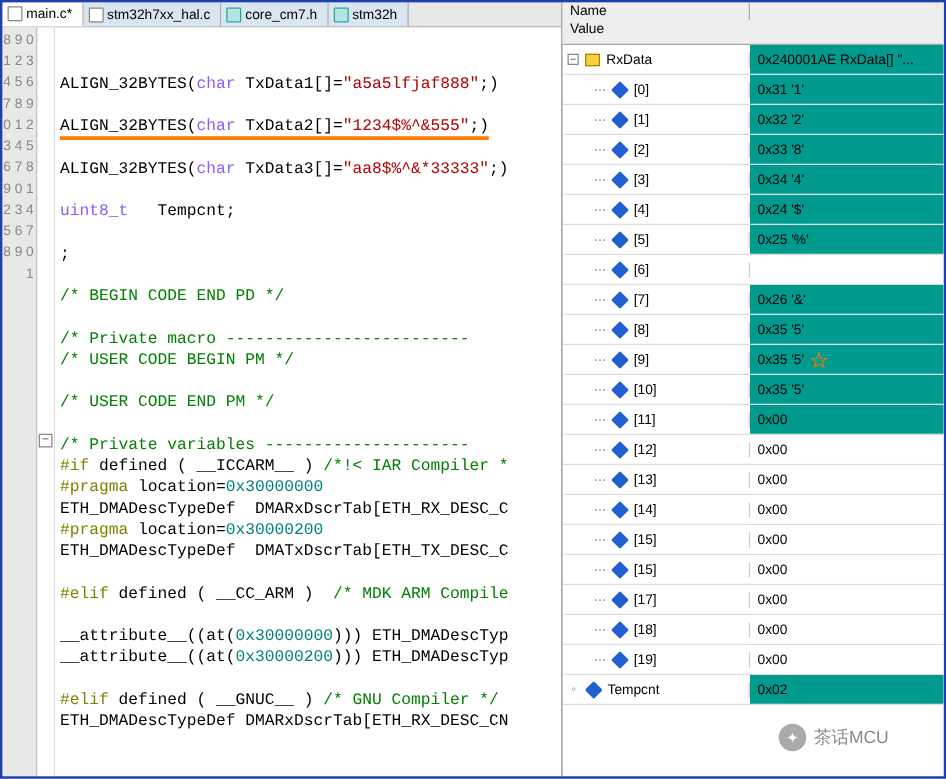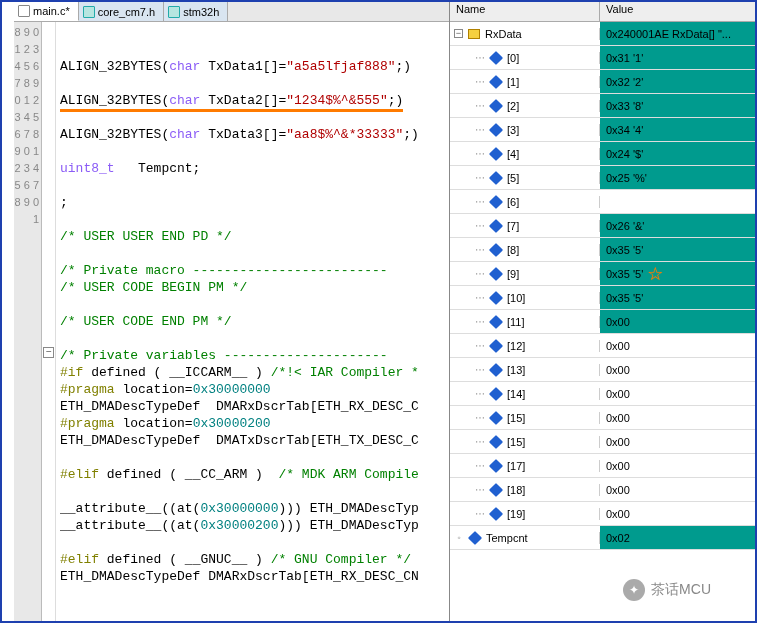--- a/index.html
+++ b/index.html
@@ -6,21 +6,21 @@
   body {
     font-family: Consolas, 'Courier New', monospace;
     font-size: 13px;
     background: #fff;
     width: 757px;
     height: 623px;
     overflow: hidden;
     border: 2px solid #1e40af;
     position: relative;
   }
-  .container { display: flex; height: 100%; padding-left: 12px; }
+  .container { display: flex; height: 100%; }
   .left-pane { flex: 1; display: flex; flex-direction: column; border-right: 1px solid #888; overflow: hidden; }
   .right-pane { width: 305px; display: flex; flex-direction: column; }
 
   
   .tabs { display: flex; background: #e8e8e8; height: 20px; border-bottom: 1px solid #aaa; }
   .tab {
     padding: 1px 8px 1px 4px;
     border-right: 1px solid #aaa;
     background: #d9e5f1;
     font-size: 11px;
@@ -65,21 +65,21 @@
   .num { color: #008080; margin-top: 12px; }
   .nm { color: #000; }
   .underline {
     border-bottom: 3px solid #ff7b00;
     padding-bottom: 1px;
   }
 
   
   .watch-header {
     display: flex; background: #eee; border-bottom: 1px solid #aaa;
-    font-family: Tahoma, sans-serif; font-size: 11px; height: 20px;
+    font-family: Tahoma, sans-serif; font-size: 11px; height: 34px; flex-direction: column;
   }
   .watch-header .col-name { width: 150px; padding: 1px 6px; border-right: 1px solid #aaa; }
   .watch-header .col-value { flex: 1; padding: 1px 6px; }
 
   .watch-body { flex: 1; overflow: hidden; }
   .watch-row {
     display: flex; height: 24px; align-items: center;
     font-family: Tahoma, sans-serif; font-size: 11px;
     border-bottom: 1px solid #ddd;
   }
@@ -132,20 +132,24 @@
 </style>
 </head>
 <body>
 
 <div class="container">
   <div class="left-pane">
     <div class="tabs" id="tabs-container">
         <div class="tab active">
           <span class="tab-icon c"></span>
           <span>main.c*</span>
+        </div>
+        <div class="tab">
+          <span class="tab-icon c"></span>
+          <span>stm32h7xx_hal.c</span>
         </div>
         <div class="tab">
           <span class="tab-icon h"></span>
           <span>core_cm7.h</span>
         </div>
         <div class="tab">
           <span class="tab-icon h"></span>
           <span>stm32h</span>
         </div>
       </div>
@@ -192,21 +196,21 @@
 <span class="nm">ALIGN_32BYTES(</span><span class="kw">char</span><span class="nm"> TxData1[]=</span><span class="str">"a5a5lfjaf888"</span><span class="nm">;)</span>
 <span></span>
 <span class="underline"><span class="nm">ALIGN_32BYTES(</span><span class="kw">char</span><span class="nm"> TxData2[]=</span><span class="str">"1234$%^&amp;555"</span><span class="nm">;)</span></span>
 <span></span>
 <span class="nm">ALIGN_32BYTES(</span><span class="kw">char</span><span class="nm"> TxData3[]=</span><span class="str">"aa8$%^&amp;*33333"</span><span class="nm">;)</span>
 <span></span>
 <span class="kw">uint8_t</span><span class="nm">   Tempcnt;</span>
 <span></span>
 <span class="nm">;</span>
 <span></span>
-<span class="cm">/* USER USER END PD */</span>
+<span class="cm">/* BEGIN CODE END PD */</span>
 <span></span>
 <span class="cm">/* Private macro -------------------------</span>
 <span class="cm">/* USER CODE BEGIN PM */</span>
 <span></span>
 <span class="cm">/* USER CODE END PM */</span>
 <span></span>
 <span class="cm">/* Private variables ---------------------</span>
 <span class="pp">#if</span><span class="nm"> defined ( __ICCARM__ ) </span><span class="cm">/*!&lt; IAR Compiler *</span>
 <span class="pp">#pragma</span><span class="nm"> location=</span><span class="num">0x30000000</span>
 <span class="nm">ETH_DMADescTypeDef  DMARxDscrTab[ETH_RX_DESC_C</span>

